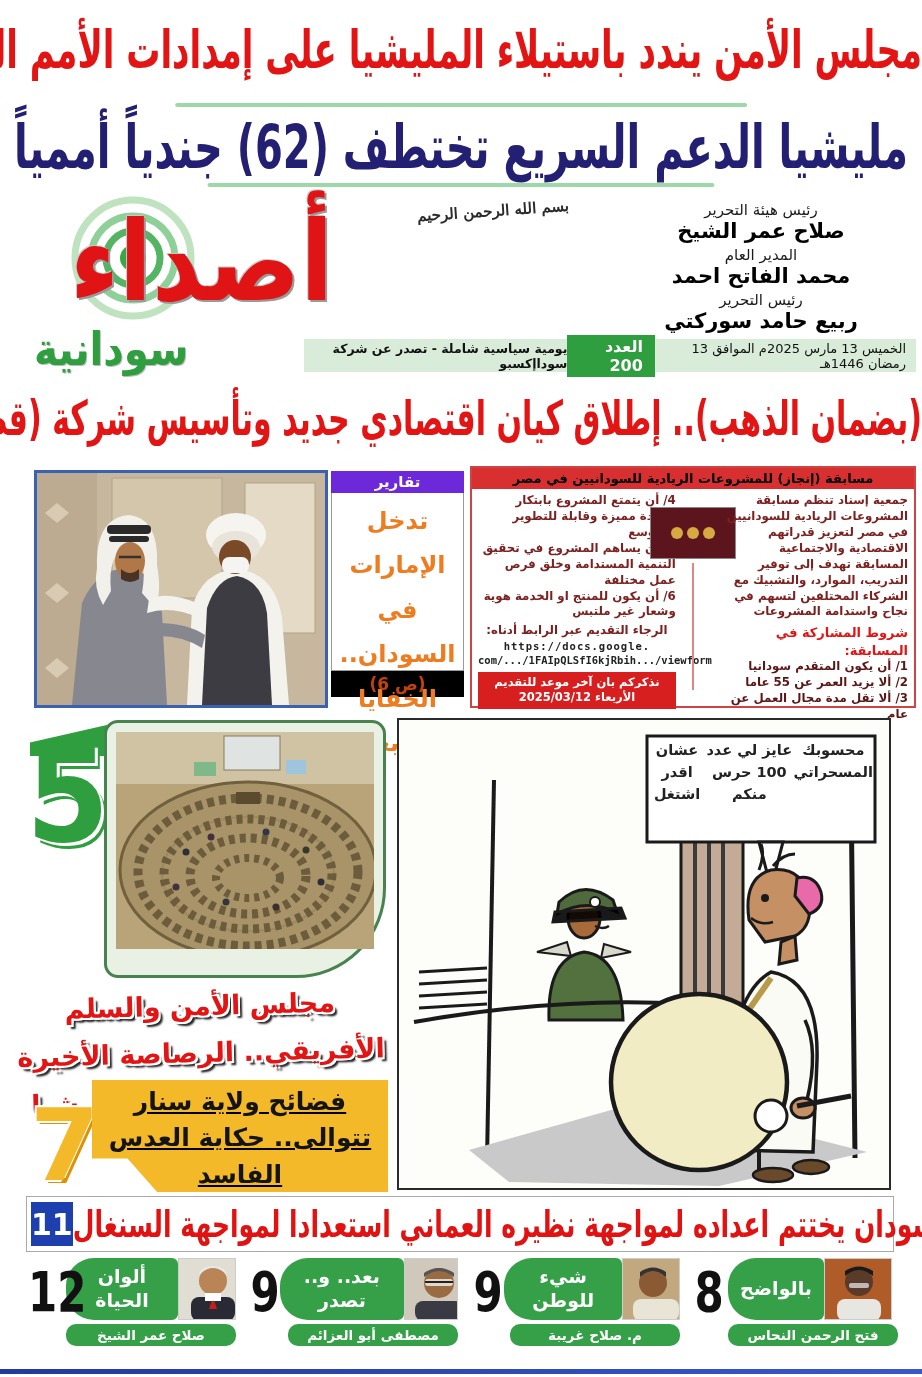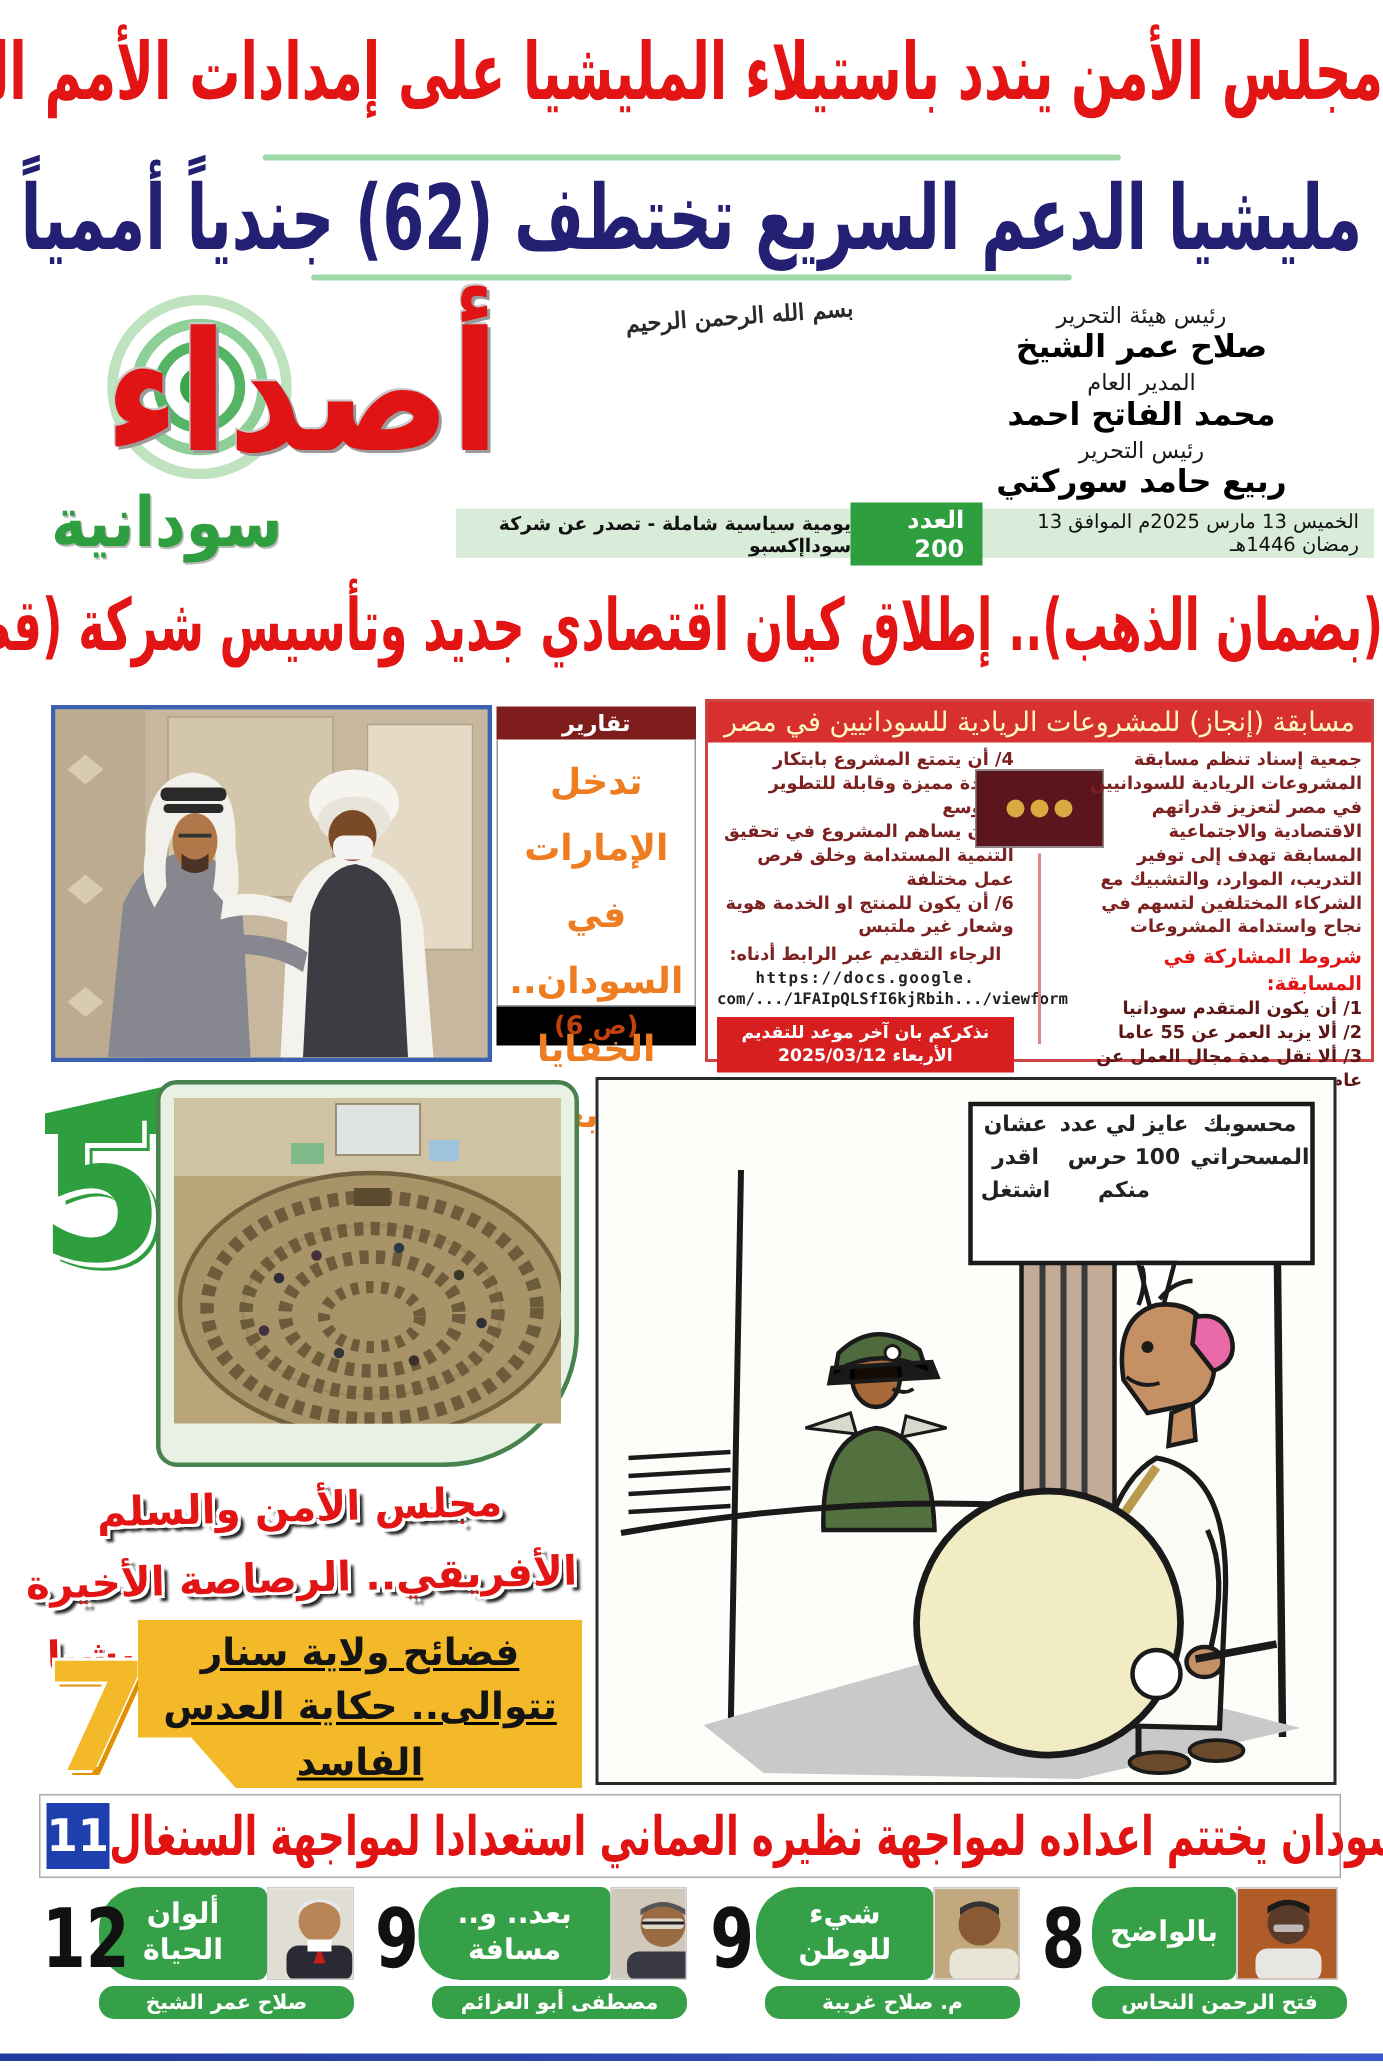--- a/index.html
+++ b/index.html
@@ -43,32 +43,32 @@
 
   
   .h3-gold { position:absolute; top:390px; left:0; width:100%; text-align:center;
     color:#e31414; font-weight:bold; font-size:30px; white-space:nowrap;
     transform:scaleY(1.6); transform-origin:top; }
 
   
   .photo-uae { position:absolute; left:34px; top:470px; width:294px; height:238px;
     border:3px solid #3a62b0; background:#c7b79e; }
   .report-card { position:absolute; left:331px; top:471px; width:133px; height:236px; }
-  .report-kicker { background:#7f1d1d; color:#fff; text-align:center; font-weight:bold;
+  .report-kicker { background:#6d28d9; color:#fff; text-align:center; font-weight:bold;
     font-size:15px; padding:2px 0; }
   .report-body { border:1px solid #9a9a9a; border-top:none; height:178px;
     padding:6px 4px; text-align:center; }
   .report-title { color:#ee7d22; font-weight:bold; font-size:24px; line-height:1.85; }
   .report-page { background:#000; color:#c2410c; text-align:center; font-weight:bold;
     font-size:17px; padding:3px 0; }
 
   .comp-box { position:absolute; left:470px; top:466px; width:446px; height:242px;
     border:2px solid #cc4444; background:#fff; }
-  .comp-head { background:#d83030; color:#fef9c3; text-align:center; font-weight:normal;
-    font-size:18px; padding:3px 2px; transform-origin:top; }
+  .comp-head { background:#d83030; color:#000000; text-align:center; font-weight:bold;
+    font-size:13px; padding:3px 2px; transform-origin:top; }
   .comp-body { display:flex; flex-direction:row-reverse; height:205px; padding:4px 6px; }
   .comp-col { width:46%; font-size:11.8px; font-weight:bold; color:#7c2020;
     text-align:right; line-height:1.35; }
   .comp-mid { width:8%; display:flex; flex-direction:column; align-items:center; }
   .comp-img { width:86px; height:52px; background:#5c151c; border:1px solid #888;
     display:flex; align-items:center; justify-content:center; gap:4px; margin-top:14px; }
   .comp-img i { width:12px; height:12px; border-radius:50%; background:#d8a940; display:block; }
   .comp-vline { width:2px; flex:1; background:#d88; margin-top:4px; }
   .comp-cond-t { color:#e31414; font-size:13px; margin-top:4px; }
   .comp-cond { color:#5c1616; }
@@ -357,21 +357,21 @@
             <rect x="26" y="34" width="16" height="8" fill="#fff"></rect>
           </svg>
       </div>
     </div>
     <div class="cg-name ar">صلاح عمر الشيخ</div>
   </div>
 
   <div class="colgroup" style="left:250px;">
     <div class="cg-row">
       <div class="cg-num">9</div>
-      <div class="cg-label ar">بعد.. و.. مسافة</div>
+      <div class="cg-label ar">بعد.. و.. تصدر</div>
       <div class="cg-photo">
         <svg width="68" height="62" viewBox="0 0 68 62">
             <rect width="68" height="62" fill="#cfc8bb"></rect>
             <circle cx="34" cy="24" r="15" fill="#9a6a42"></circle>
             <path d="M19 18 Q34 6 49 18 L49 14 Q34 4 19 14 Z" fill="#555"></path>
             <rect x="20" y="20" width="28" height="7" rx="3" fill="#e8e4da" opacity="0.9"></rect>
             <line x1="20" y1="23" x2="48" y2="23" stroke="#222" stroke-width="2"></line>
             <rect x="10" y="42" width="48" height="20" rx="8" fill="#3a3a44"></rect>
           </svg>
       </div>

